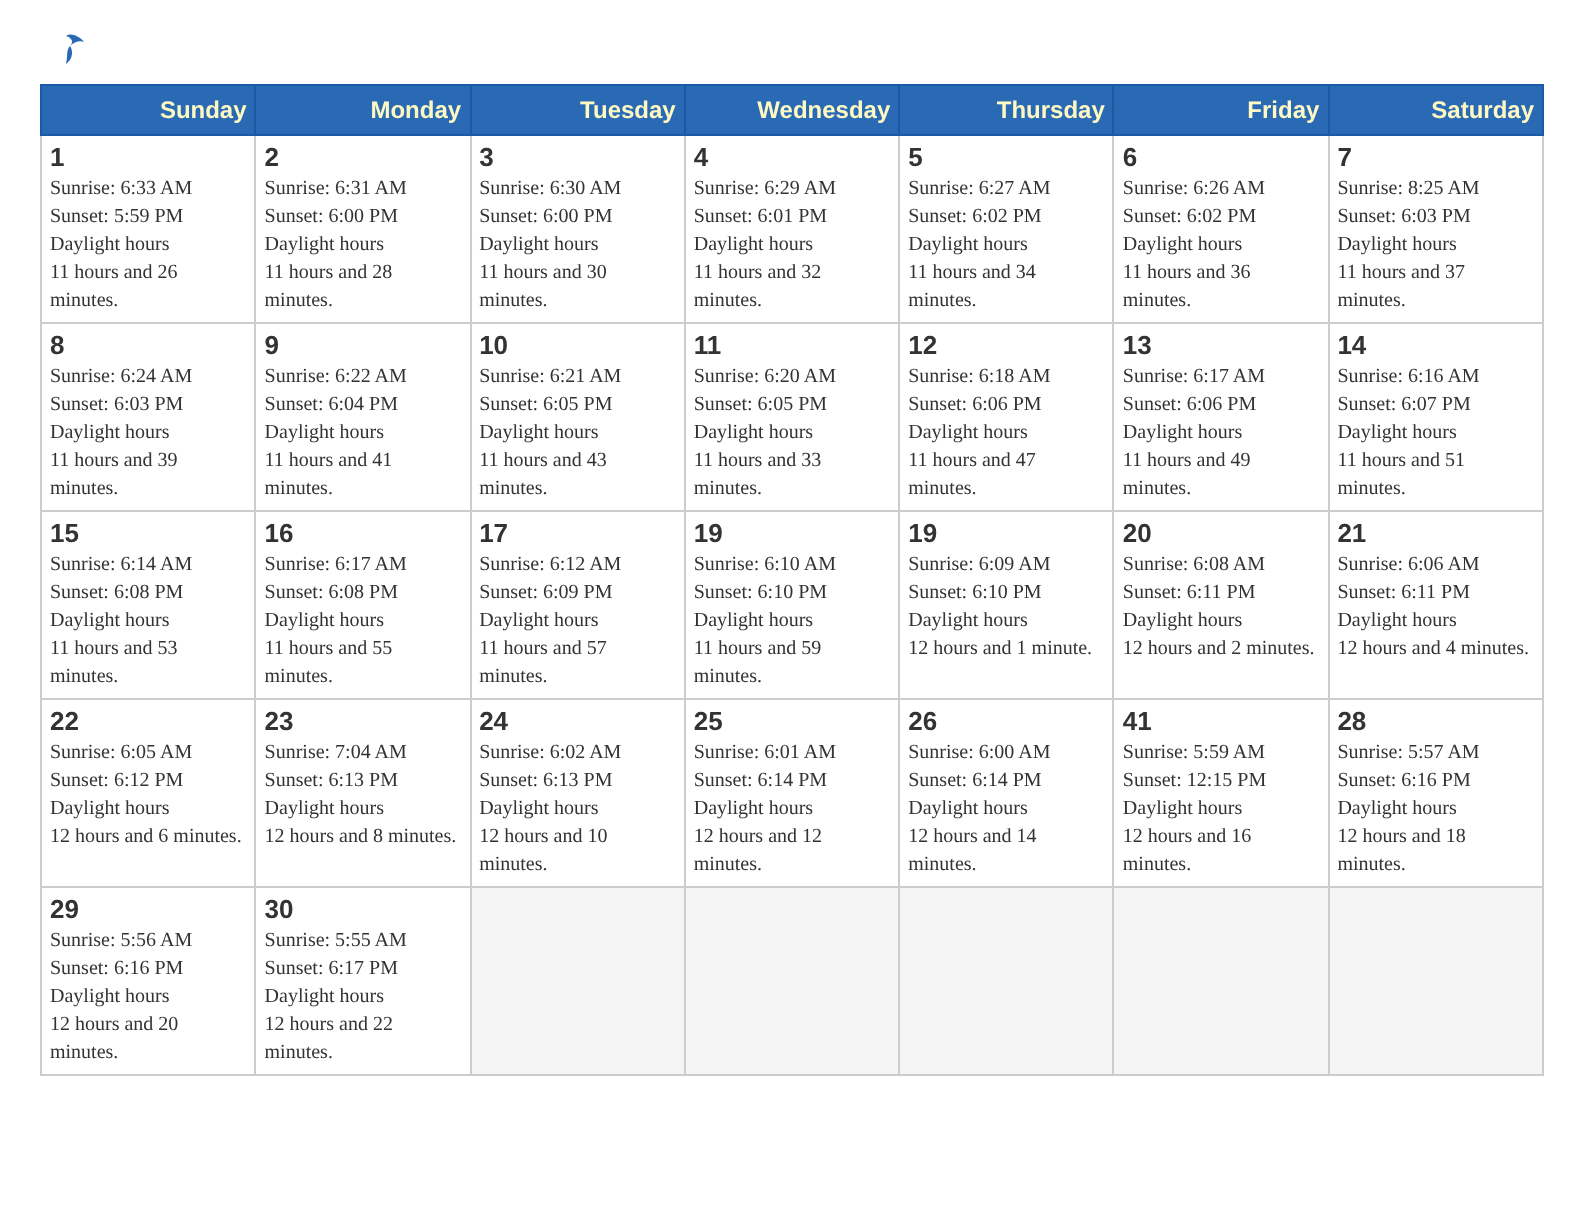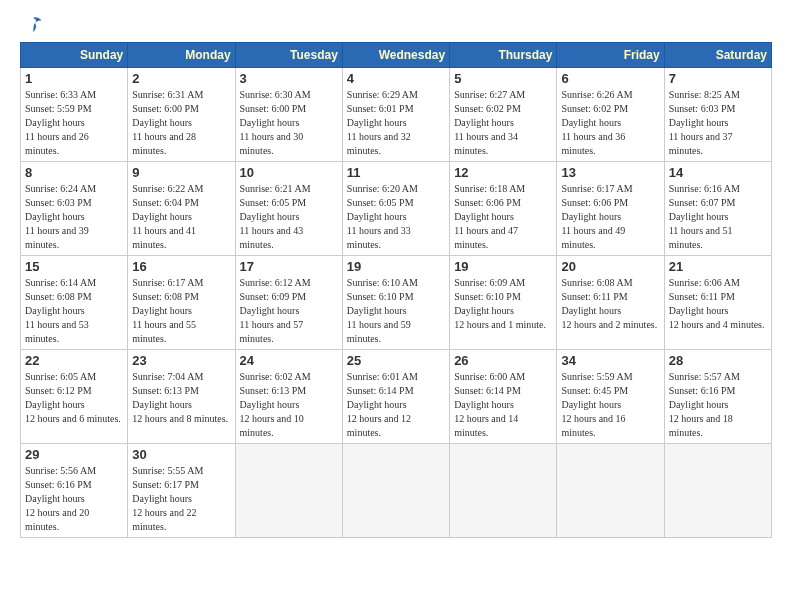--- a/index.html
+++ b/index.html
@@ -351,24 +351,24 @@
           <td>
         <span class="day-number">26</span>
         <div class="day-info">
           <span>Sunrise: 6:00 AM</span><br>
           <span>Sunset: 6:14 PM</span><br>
           <span>Daylight hours</span><br>
           <span>12 hours and 14 minutes.</span>
         </div>
       </td>
           <td>
-        <span class="day-number">34</span>
+        <span class="day-number">41</span>
         <div class="day-info">
           <span>Sunrise: 5:59 AM</span><br>
-          <span>Sunset: 6:45 PM</span><br>
+          <span>Sunset: 12:15 PM</span><br>
           <span>Daylight hours</span><br>
           <span>12 hours and 16 minutes.</span>
         </div>
       </td>
           <td>
         <span class="day-number">28</span>
         <div class="day-info">
           <span>Sunrise: 5:57 AM</span><br>
           <span>Sunset: 6:16 PM</span><br>
           <span>Daylight hours</span><br>

